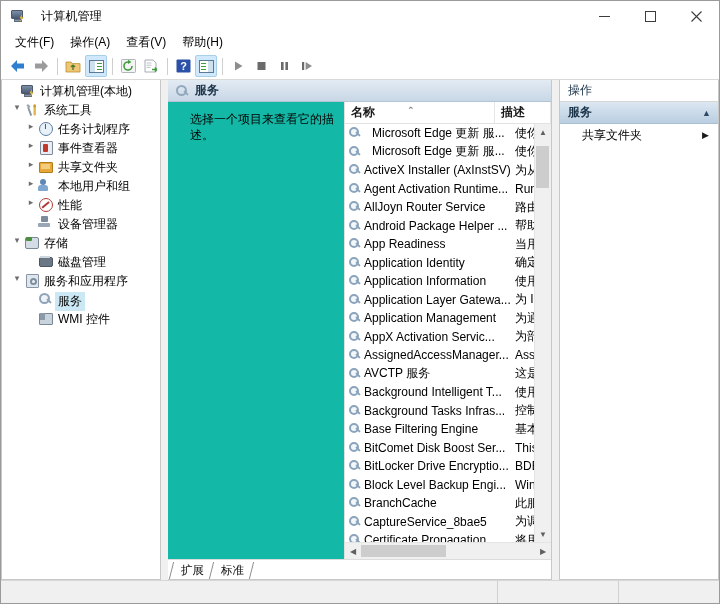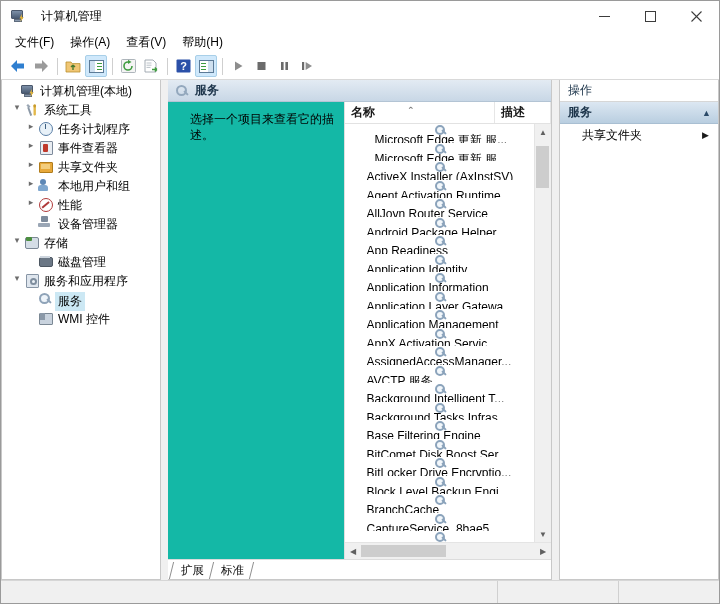--- a/index.html
+++ b/index.html
@@ -291,21 +291,20 @@
     overflow: hidden;
     position: relative;
   }
   .srow {
     height: 18.5px;
     display: flex;
     align-items: center;
     font-size: 12px;
     white-space: nowrap;
     cursor: default;
-    flex-direction: column;
   }
   .srow .svc-ico {
     width: 14px; min-width: 14px; height: 14px;
     position: relative; margin-left: 3px;
   }
   .srow .svc-ico:before{content:"";position:absolute;left:1px;top:1px;width:10px;height:10px;border-radius:50%;border:2px solid #8ba3bb;background:#f2f7fb;box-sizing:border-box;}
   .srow .svc-ico:after{content:"";position:absolute;left:7px;top:7px;width:6px;height:2px;background:#8ba3bb;transform:rotate(45deg);border-radius:1px;}
   .srow .nm {
     width: 150px; min-width: 150px;
     overflow: hidden;

